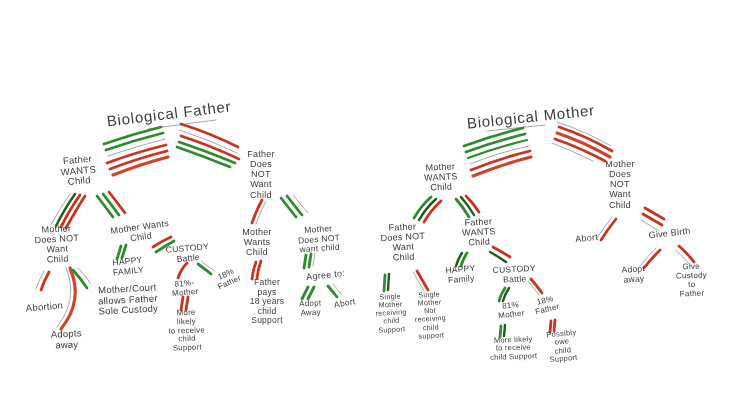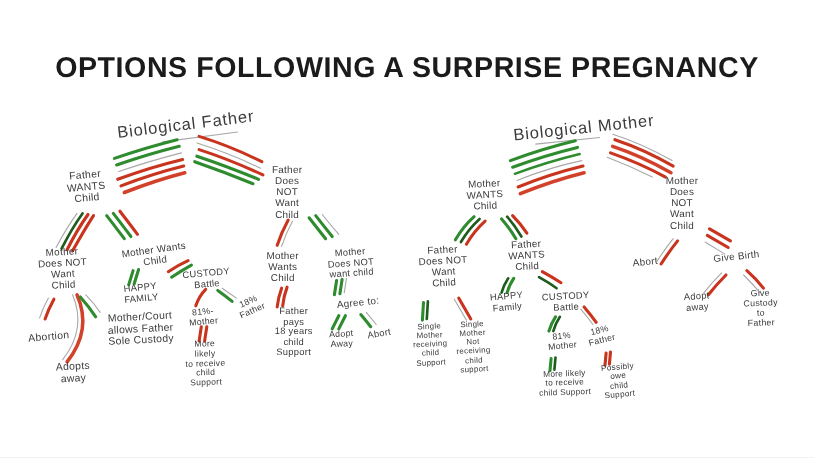--- a/index.html
+++ b/index.html
@@ -29,21 +29,20 @@
   .sr{stroke:var(--red);stroke-width:2.8;}
   .srb{stroke:var(--bright-red);stroke-width:3.2;}
   .sx{stroke:var(--gray);stroke-width:1;}
   .sgt{stroke:var(--green);stroke-width:2.2;}
 </style>
 </head>
 <body>
 
 <div id="canvas">
 
-  <div class="title">OPTIONS FOLLOWING A SURPRISE PREGNANCY</div>
 
   <svg width="740" height="416" viewBox="0 0 740 416">
 
     <g>
       <path class="sx" d="M148,129 L216,120"></path>
     </g>
     <g>
       <path class="sg" d="M104,144 Q133,134 161,127"></path>
       <path class="sg" d="M106,150 Q135,140 163,133"></path>
       <path class="sx" d="M108,156 Q137,146 165,139"></path>

